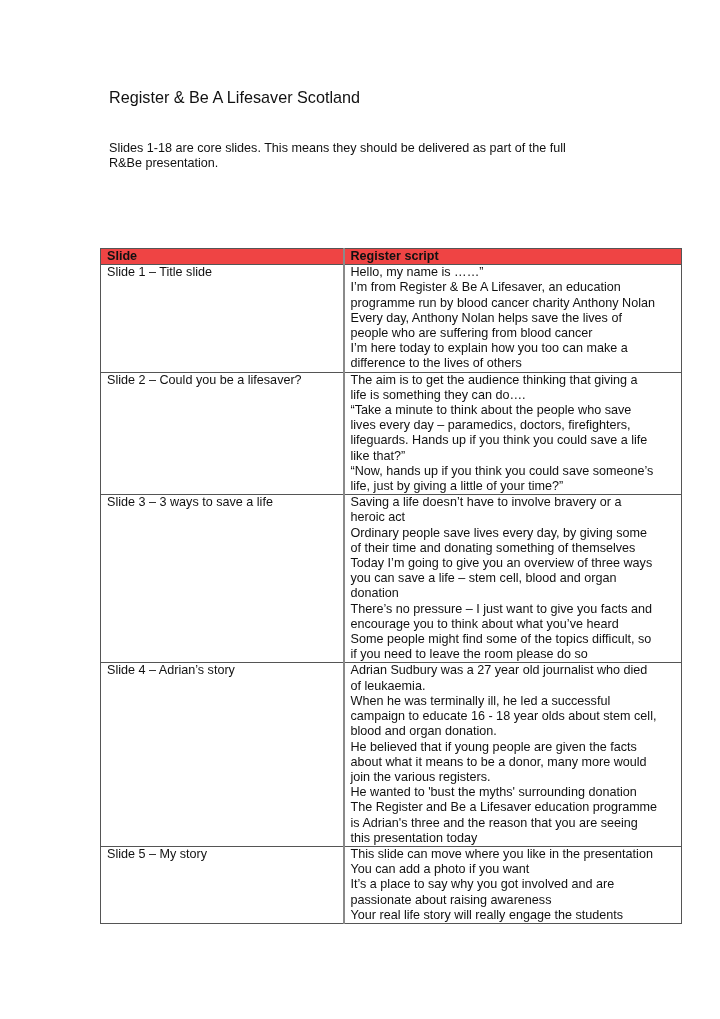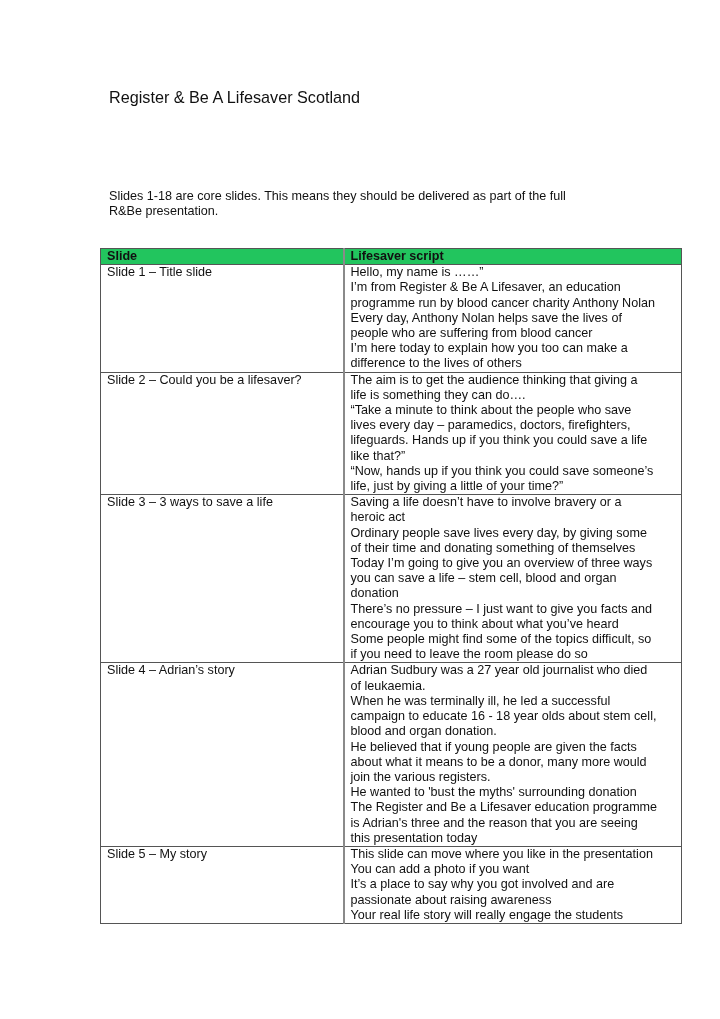--- a/index.html
+++ b/index.html
@@ -9,36 +9,36 @@
   }
   .page { position: absolute; left: 0; top: 0; width: 720px; height: 1019px; }
   .title {
     position: absolute; left: 109px; top: 87px;
     font-size: 16.2px; font-weight: normal; line-height: 20px; margin: 0;
   }
   .para {
     position: absolute; left: 109px; width: 520px;
     font-size: 12.6px; line-height: 15.3px; margin: 0;
   }
-  .p1 { top: 141px; margin-top: 48px; }
+  .p1 { top: 141px; }
   .p2 { top: 187px; }
   table.guide {
     position: absolute; left: 100px; top: 248px; width: 581px;
     border-collapse: collapse; table-layout: fixed;
     font-size: 12.6px; line-height: 15.2px;
   }
   table.guide col.c1 { width: 243px; }
   table.guide col.c2 { width: 338px; }
   table.guide th, table.guide td {
     border: 1px solid #555555; padding: 0 5px 0 6px; text-align: left;
     vertical-align: top;
   }
   table.guide td.c2, table.guide th.c2 { border-left: 2px solid #8a8a8a; }
   table.guide thead th {
-    background: #22c55e; font-weight: bold; height: 15px;
+    background: #ef4444; font-weight: bold; height: 15px;
     border-top: 1.5px solid #555555; border-bottom: 1.5px solid #555555;
   }
   .line { display: block; white-space: nowrap; }
 </style>
 </head>
 <body>
 
 <div class="page">
   <h1 class="title">
     <span class="line">Register  &amp; Be A Lifesaver Scotland</span>
@@ -53,21 +53,21 @@
   </p>
 
   <table class="guide">
     <colgroup>
         <col class="c1">
         <col class="c2">
       </colgroup>
     <thead>
       <tr>
         <th class="c1">Slide</th>
-        <th class="c2">Lifesaver script</th>
+        <th class="c2">Register script</th>
       </tr>
     </thead>
     <tbody id="table-body">
         <tr>
           <td class="c1">Slide 1 – Title slide</td>
           <td class="c2">
             <span class="line">Hello, my name is ……”</span>
             <span class="line">I’m from Register &amp; Be A Lifesaver, an education</span>
             <span class="line">programme run by blood cancer charity Anthony Nolan</span>
             <span class="line">Every day, Anthony Nolan helps save the lives of</span>

